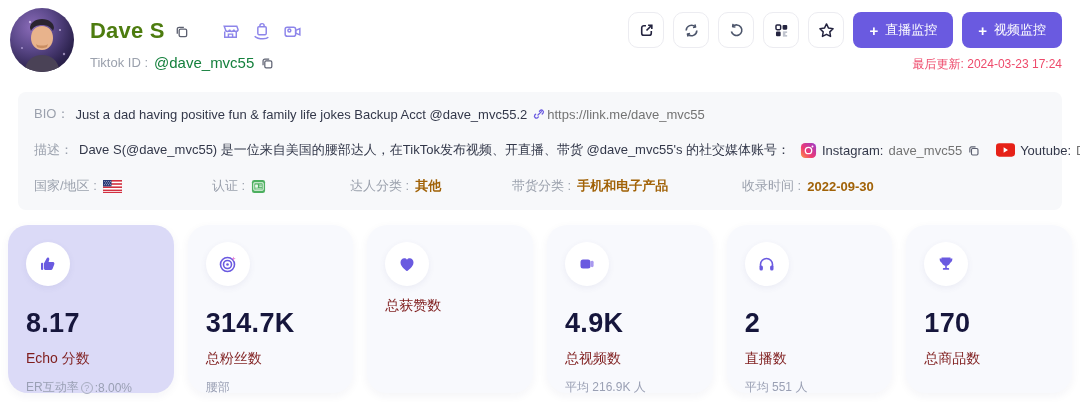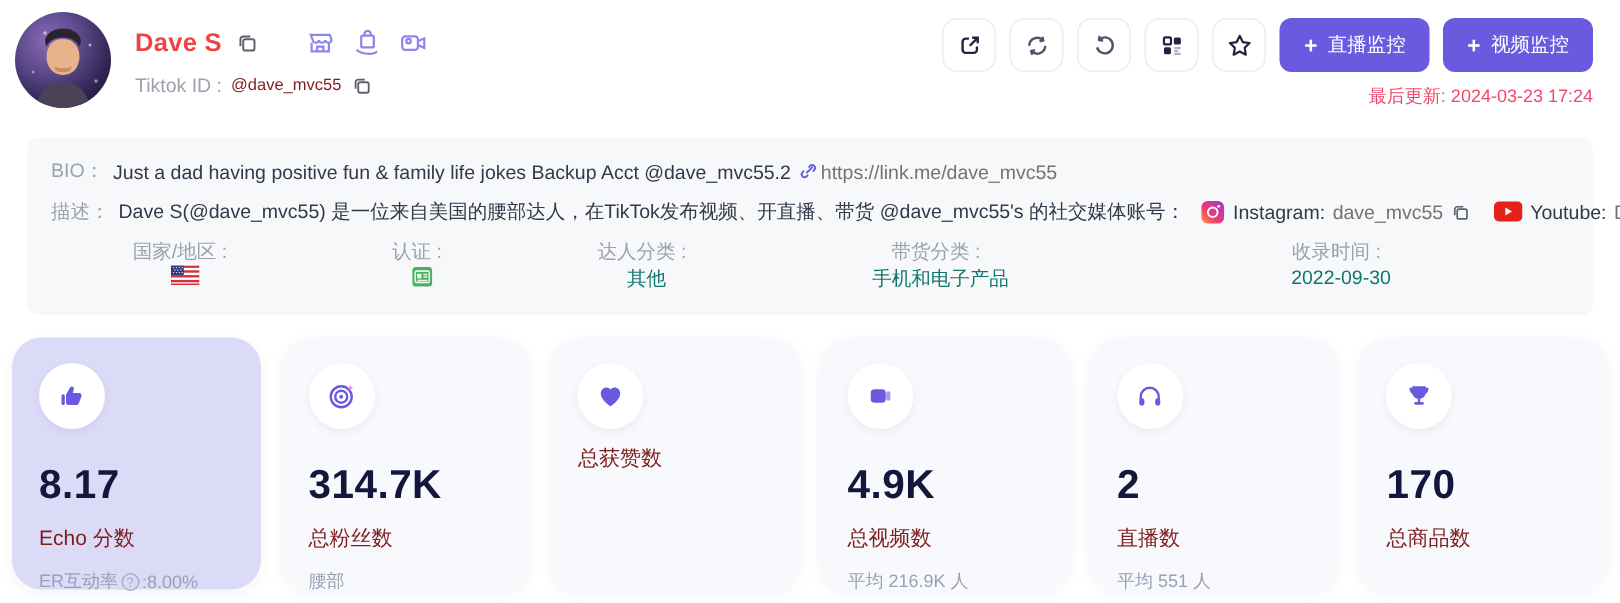--- a/index.html
+++ b/index.html
@@ -7,48 +7,48 @@
     font-family:"Liberation Sans","DejaVu Sans",sans-serif; }
   .page { width:1080px; height:402px; position:relative; }
 
   
   .header { display:flex; align-items:flex-start; padding:8px 18px 0 10px; height:88px; }
   .avatar { width:64px; height:64px; border-radius:50%; flex:0 0 auto; overflow:hidden;
     background:radial-gradient(circle at 35% 30%, #8a6bb8 0%, #5d4a8c 35%, #2e2450 70%, #1a1433 100%); position:relative; }
   .avatar svg { position:absolute; left:0; top:0; }
   .h-info { margin-left:16px; padding-top:10px; }
   .name-row { display:flex; align-items:center; gap:9px; }
-  .name { font-size:17px; font-weight:bold; color:#ef4444; letter-spacing:.2px; }
+  .name { font-size:22px; font-weight:bold; color:#4d7c0f; letter-spacing:.2px; }
   .copy-ic { color:#5c6070; display:inline-flex; cursor:pointer; }
   .mini-icons { display:flex; gap:10px; margin-left:22px; color:#8d85ea; }
   .mini-icons span { display:inline-flex; cursor:pointer; }
   .tid-row { margin-top:10px; font-size:13px; color:#9ba1ad; display:flex; align-items:center; gap:6px; }
-  .tid { color:#7f1d1d; font-size:11px; }
+  .tid { color:#15803d; font-size:15px; }
   .h-spacer { flex:1; }
   .h-actions { padding-top:4px; text-align:right; }
   .act-row { display:flex; gap:9px; align-items:center; justify-content:flex-end; }
   .sq-btn { width:36px; height:36px; border:1px solid #ececf1; border-radius:10px; background:#fff;
     display:flex; align-items:center; justify-content:center; color:#23233f; cursor:pointer; }
   .sq-btn.dim { color:#4c556b; }
   .p-btn { height:36px; min-width:92px; padding:0 16px; border:none; border-radius:8px; background:#6a5ae0;
     color:#fff; font-size:13px; display:flex; align-items:center; gap:7px; cursor:pointer;
     font-family:inherit; }
   .p-btn .plus { font-size:15px; font-weight:bold; }
   .last-update { margin-top:8px; font-size:12px; color:#ee4a6b; }
 
   
   .info-panel { margin:4px 18px 0 18px; background:#f7f8fa; border-radius:8px; padding:13px 16px 15px 16px; height:118px;
     display:flex; flex-direction:column; justify-content:space-between; }
   .irow { display:flex; align-items:center; font-size:13px; color:#33384a; white-space:nowrap; }
   .ilabel { color:#9ba1ad; margin-right:6px; }
   .link { color:#737373; text-decoration:none; display:inline-flex; align-items:center; gap:2px; cursor:pointer; }
   .sep { display:inline-flex; align-items:center; gap:5px; margin-left:10px; }
   .meta-row { display:grid; grid-template-columns:178px 138px 162px 230px auto; }
-  .meta-item { display:flex; align-items:center; font-size:13px;flex-direction:column; }
-  .meta-item b { color:#0f766e; font-weight:normal; }
+  .meta-item { display:flex; align-items:center; font-size:13px; }
+  .meta-item b { color:#a16207; font-weight:bold; }
 
   
   .cards { display:flex; gap:14px; padding:0 8px; margin-top:15px; }
   .card { flex:1; height:168px; border-radius:20px; background:#f8f9fd; padding:17px 18px;
     box-shadow:0 3px 10px rgba(40,40,90,.05); cursor:pointer; }
   .card.hl { background:#dbdaf7; }
   .ic-circle { width:44px; height:44px; border-radius:50%; background:#ffffff; display:flex;
     align-items:center; justify-content:center; color:#6a5ae0; box-shadow:0 2px 6px rgba(80,80,140,.08); }
   .stat-val { margin-top:22px; font-size:27px; font-weight:bold; color:#16163c; letter-spacing:.3px; }
   .stat-label { margin-top:11px; font-size:14px; color:#7f1d1d; }

